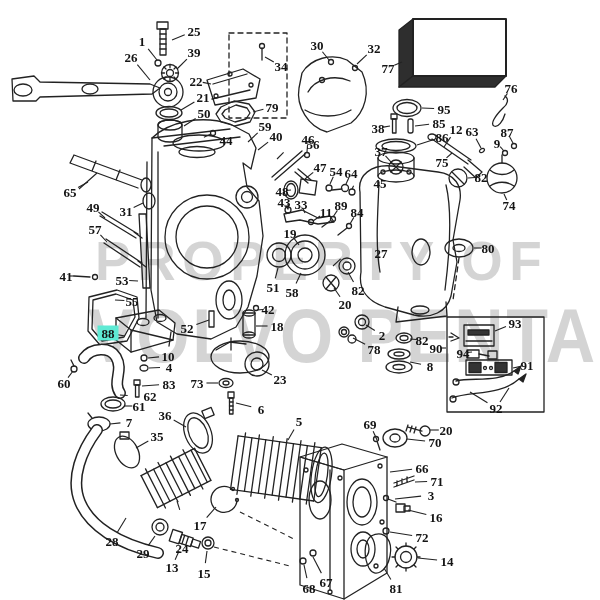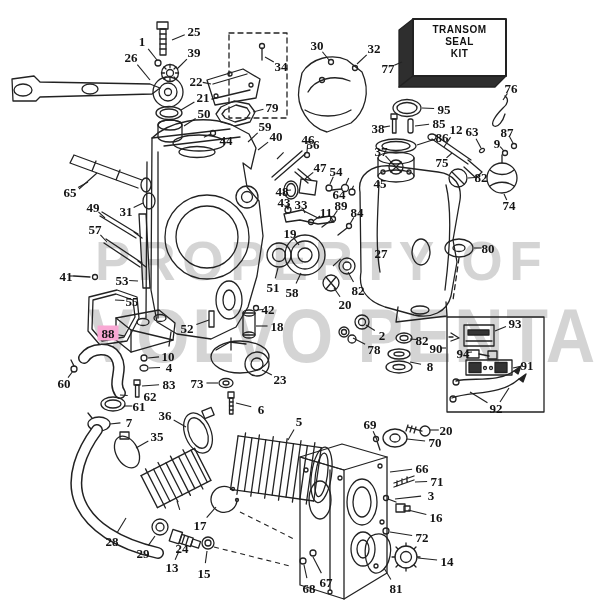--- a/index.html
+++ b/index.html
@@ -440,34 +440,34 @@
       <span class="part-label" style="left: 381px; top: 151px;">37</span>
       <span class="part-label" style="left: 442px; top: 162px;">75</span>
       <span class="part-label" style="left: 481px; top: 177px;">82</span>
       <span class="part-label" style="left: 509px; top: 205px;">74</span>
       <span class="part-label" style="left: 70px; top: 192px;">65</span>
       <span class="part-label" style="left: 93px; top: 207px;">49</span>
       <span class="part-label" style="left: 126px; top: 211px;">31</span>
       <span class="part-label" style="left: 95px; top: 229px;">57</span>
       <span class="part-label" style="left: 320px; top: 167px;">47</span>
       <span class="part-label" style="left: 336px; top: 171px;">54</span>
-      <span class="part-label" style="left: 339px; top: 173px; margin-top: 21px;">64</span>
+      <span class="part-label" style="left: 351px; top: 173px;">64</span>
       <span class="part-label" style="left: 355px; top: 183px; margin-left: 25px;">45</span>
       <span class="part-label" style="left: 282px; top: 191px;">48</span>
       <span class="part-label" style="left: 284px; top: 202px;">43</span>
       <span class="part-label" style="left: 301px; top: 204px;">33</span>
       <span class="part-label" style="left: 341px; top: 205px;">89</span>
       <span class="part-label" style="left: 357px; top: 212px;">84</span>
       <span class="part-label" style="left: 326px; top: 212px;">11</span>
       <span class="part-label" style="left: 290px; top: 233px;">19</span>
       <span class="part-label" style="left: 347px; top: 253px; margin-left: 34px;">27</span>
       <span class="part-label" style="left: 66px; top: 276px;">41</span>
       <span class="part-label" style="left: 122px; top: 280px;">53</span>
       <span class="part-label" style="left: 132px; top: 301px;">55</span>
-      <span class="part-label" style="left: 108px; top: 333px; background: #f9a8d4; padding: 1px 4px;">88</span>
+      <span class="part-label" style="left: 108px; top: 333px; background: #5eead4; padding: 1px 4px;">88</span>
       <span class="part-label" style="left: 273px; top: 287px;">51</span>
       <span class="part-label" style="left: 292px; top: 292px;">58</span>
       <span class="part-label" style="left: 358px; top: 290px;">82</span>
       <span class="part-label" style="left: 345px; top: 304px;">20</span>
       <span class="part-label" style="left: 488px; top: 248px;">80</span>
       <span class="part-label" style="left: 268px; top: 309px;">42</span>
       <span class="part-label" style="left: 187px; top: 328px;">52</span>
       <span class="part-label" style="left: 277px; top: 326px;">18</span>
       <span class="part-label" style="left: 382px; top: 335px;">2</span>
       <span class="part-label" style="left: 374px; top: 349px;">78</span>
@@ -504,19 +504,14 @@
       <span class="part-label" style="left: 200px; top: 525px;">17</span>
       <span class="part-label" style="left: 112px; top: 541px;">28</span>
       <span class="part-label" style="left: 143px; top: 553px;">29</span>
       <span class="part-label" style="left: 172px; top: 567px;">13</span>
       <span class="part-label" style="left: 204px; top: 573px;">15</span>
       <span class="part-label" style="left: 326px; top: 582px;">67</span>
       <span class="part-label" style="left: 309px; top: 588px;">68</span>
       <span class="part-label" style="left: 396px; top: 588px;">81</span>
     </div>
 
-  <div id="kitbox-text">
-    <div>TRANSOM</div>
-    <div>SEAL</div>
-    <div>KIT</div>
-  </div>
 
 </div>
 
 </body></html>

